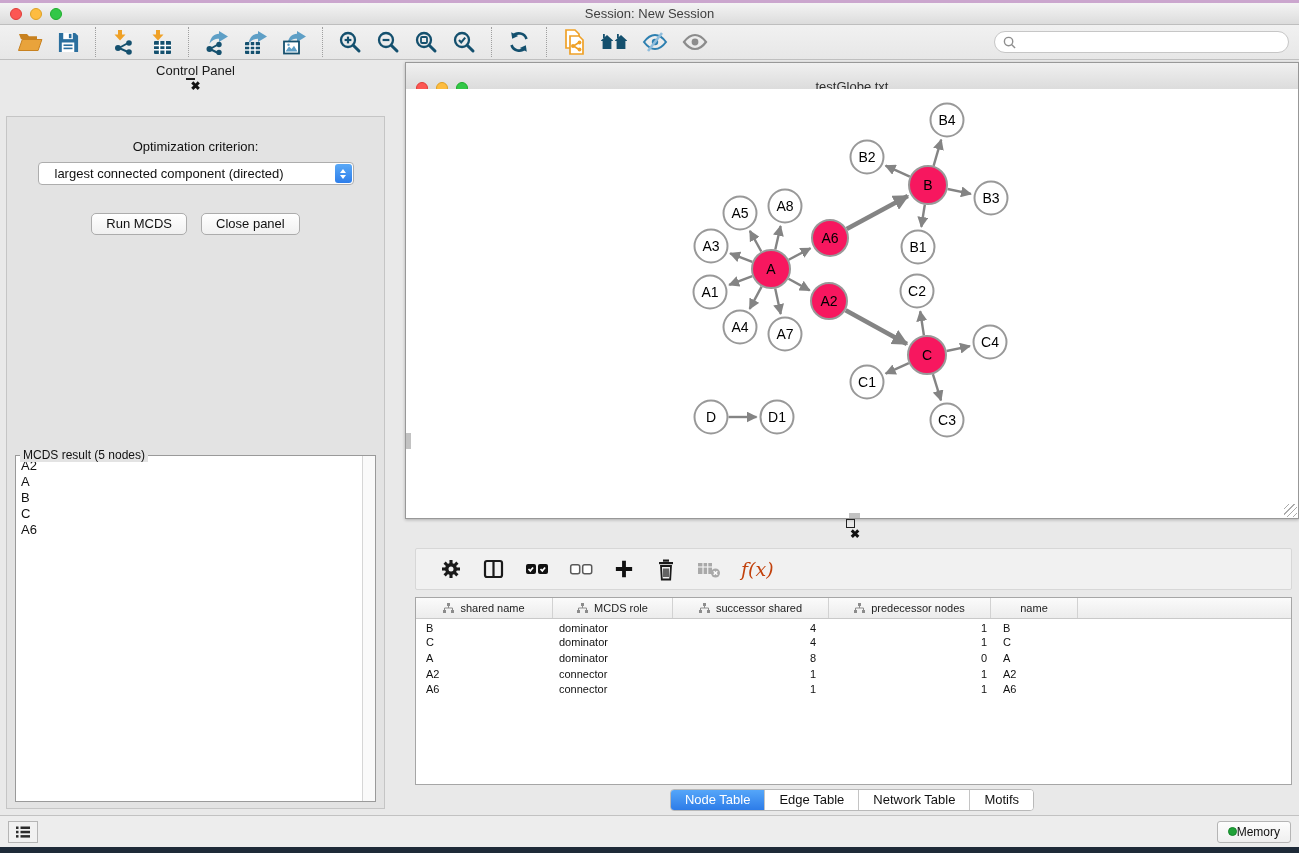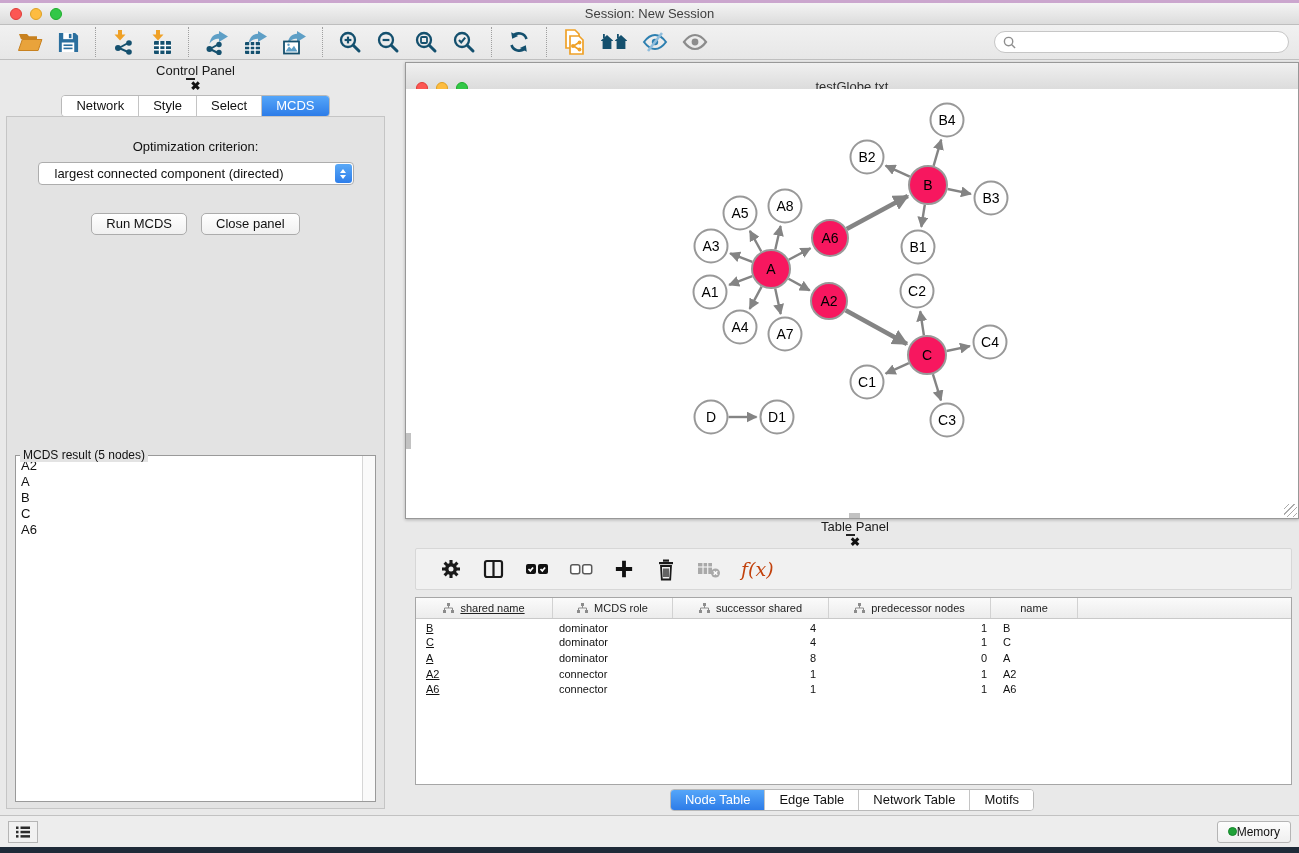--- a/index.html
+++ b/index.html
@@ -87,21 +87,21 @@
     background:#F1F1F1; border:1px solid #D7D7D7; border-radius:2px;
     display:flex; align-items:center; padding-left:14px; }
   #tp-toolbar .tbi { margin:0 10px; }
   .fx { font-family:"DejaVu Serif", serif; font-style:italic; color:#c2410c; font-size:19px; }
   #node-table { position:absolute; left:10px; right:7px; top:78px; height:188px;
     background:#fff; border:1px solid #A6A6A6; font-size:11px; color:#111; }
   .trow { display:flex; }
   .thead { background:linear-gradient(#FBFBFB,#ECECEC); border-bottom:1px solid #C9C9C9; height:21px; }
   .th { display:flex; align-items:center; justify-content:center; gap:6px;
     border-right:1px solid #D2D2D2; color:#222; }
-  .c0{width:137px;text-decoration:underline;} .c1{width:120px;} .c2{width:156px;} .c3{width:162px;} .c4{width:87px;} .cf{flex:1;}
+  .c0{width:137px;} .c1{width:120px;} .c2{width:156px;} .c3{width:162px;} .c4{width:87px;} .cf{flex:1;}
   .td { height:15.6px; display:flex; align-items:center; }
   .td.c0 { padding-left:10px; }
   .td.c1 { padding-left:6px; }
   .td.c2 { justify-content:flex-end; padding-right:13px; }
   .td.c3 { justify-content:flex-end; padding-right:4px; }
   .td.c4 { padding-left:12px; }
   #tbody .trow:first-child .td { padding-top:3px; }
   #tp-tabs { position:absolute; left:0; right:0; top:270px; display:flex; justify-content:center; }
 
   
@@ -289,28 +289,20 @@
   </div>
 </div>
 
 <div id="content">
 
   <div id="control-panel">
     <div class="panel-head">
       <span class="ph-title">Control Panel</span>
       <span class="float-btn"></span>
       <span class="close-btn">✖</span>
-    </div>
-    <div id="cp-tabs">
-      <div class="seg">
-        <span class="tab">Network</span>
-        <span class="tab">Style</span>
-        <span class="tab">Select</span>
-        <span class="tab sel">MCDS</span>
-      </div>
     </div>
     <div id="cp-inner">
       <div id="opt-label">Optimization criterion:</div>
       <div id="combo">
         <span class="combo-text">largest connected component (directed)</span>
         <span class="stepper">
             <span class="tri-up"></span>
             <span class="tri-dn"></span>
           </span>
       </div>
@@ -414,21 +406,20 @@
           <text x="371" y="333" text-anchor="middle" font-size="14" fill="#000000" font-family="Liberation Sans, sans-serif">D1</text>
         </svg>
       <div id="canvas-vthumb"></div>
       <div id="canvas-hthumb"></div>
       <div id="resize-grip"></div>
     </div>
   </div>
 
   <div id="table-panel">
     <div class="panel-head" style="padding-left:14px;">
-      <span class="ph-title">Table Panel</span>
       <span class="float-btn"></span>
       <span class="close-btn">✖</span>
     </div>
     <div id="tp-toolbar">
       <span class="tbi">
         <svg width="22" height="22" viewBox="0 0 22 22">
           <g stroke="#1A1A1A" stroke-width="3.1">
               <line x1="16" y1="11" x2="20" y2="11"></line>
               <line x1="14.5" y1="14.5" x2="17.4" y2="17.4"></line>
               <line x1="11" y1="16" x2="11" y2="20"></line>

